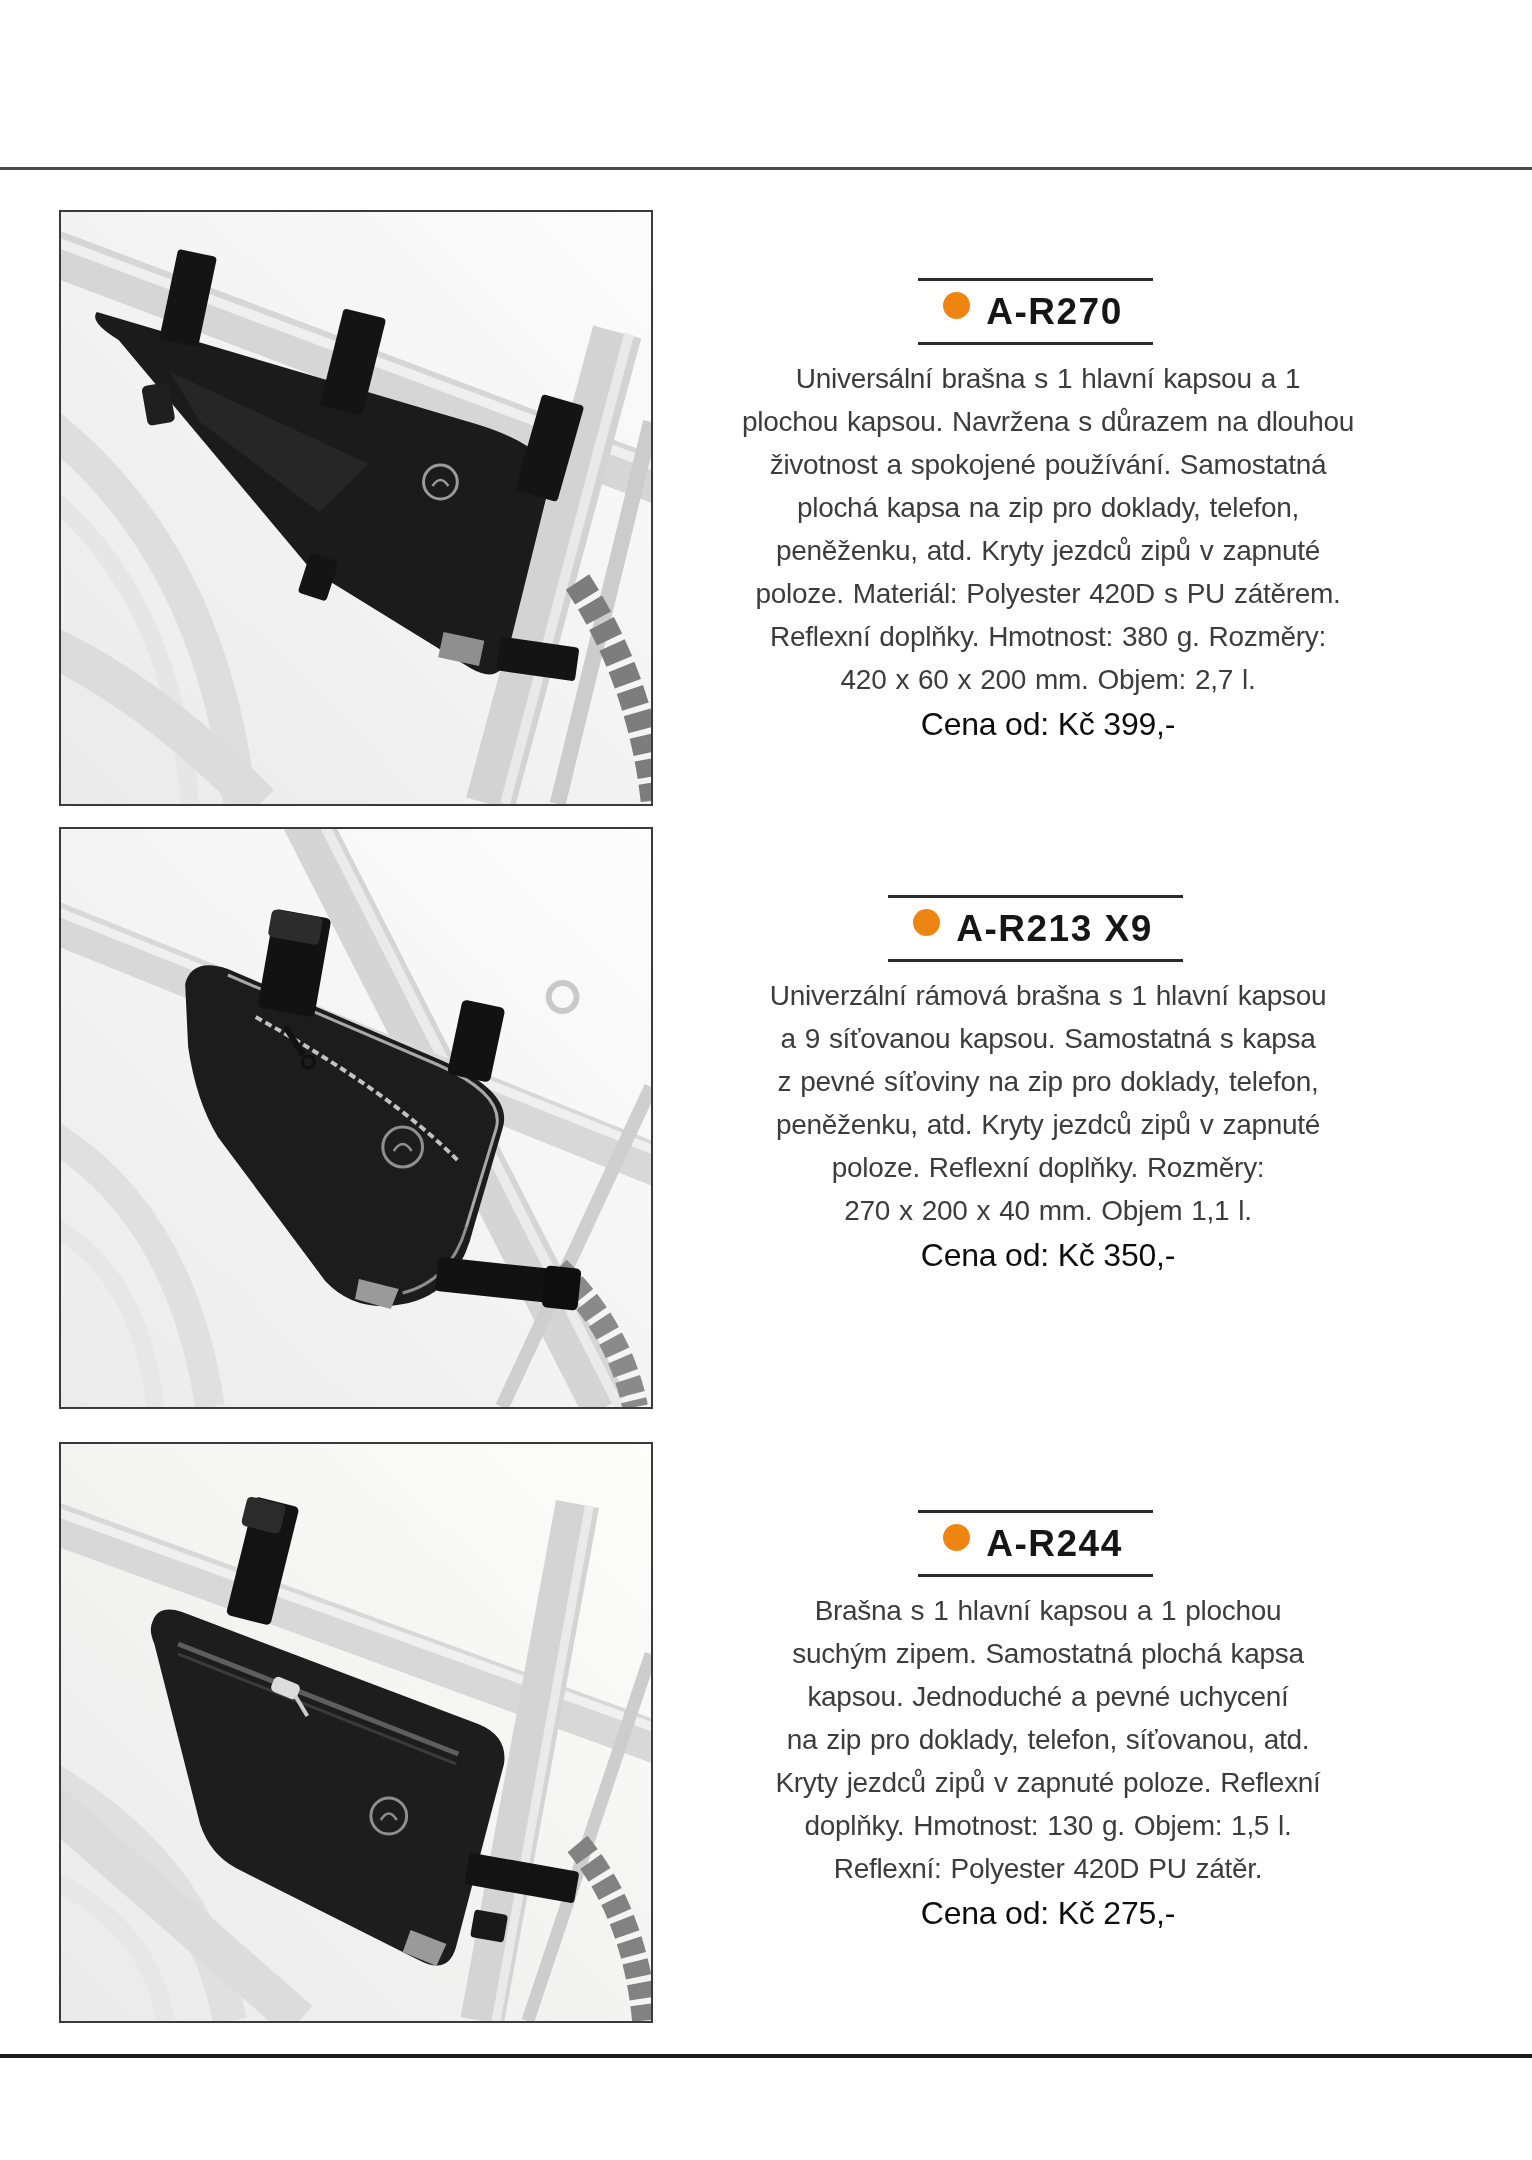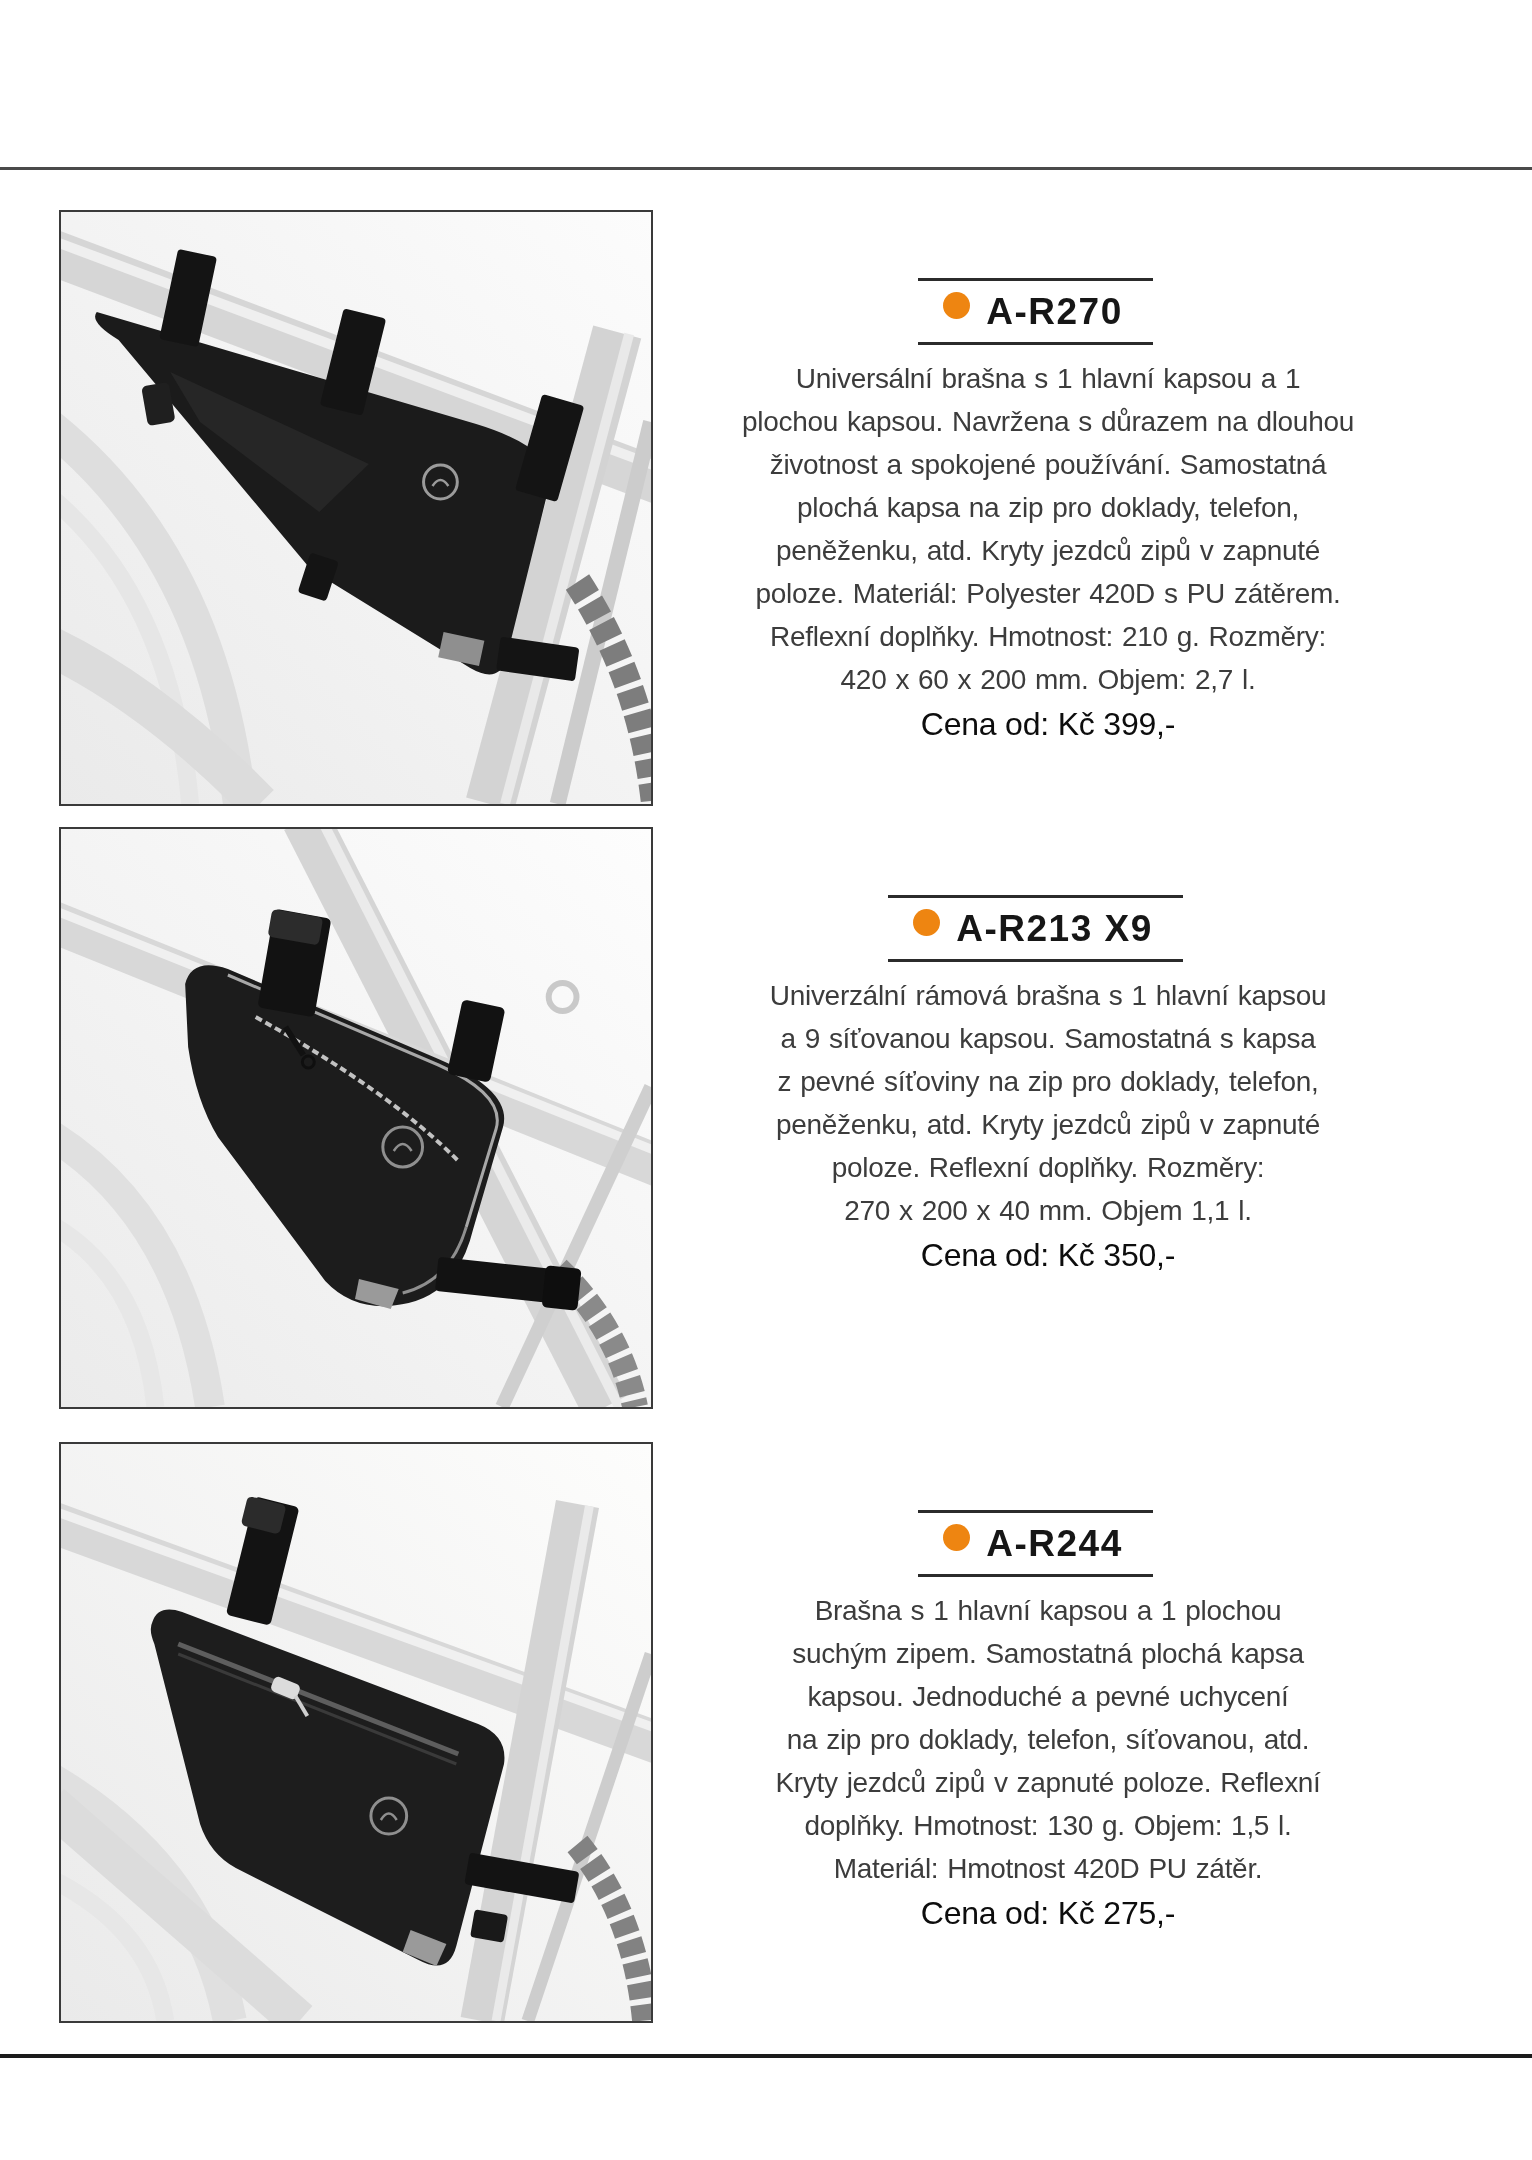--- a/index.html
+++ b/index.html
@@ -98,21 +98,21 @@
     <header class="prod-header">
       <span class="bullet"></span><h2 class="prod-title">A-R270</h2>
     </header>
     <div class="desc">
         <div>Universální brašna s 1 hlavní kapsou a 1</div>
         <div>plochou kapsou. Navržena s důrazem na dlouhou</div>
         <div>životnost a spokojené používání. Samostatná</div>
         <div>plochá kapsa na zip pro doklady, telefon,</div>
         <div>peněženku, atd. Kryty jezdců zipů v zapnuté</div>
         <div>poloze. Materiál: Polyester 420D s PU zátěrem.</div>
-        <div>Reflexní doplňky. Hmotnost: 210 g. Rozměry:</div>
+        <div>Reflexní doplňky. Hmotnost: 380 g. Rozměry:</div>
         <div>420 x 60 x 200 mm. Objem: 2,7 l.</div>
       </div>
     <div class="price">Cena od: Kč 399,-</div>
   </div>
 </section>
 
 <section class="product-row" style="top:827px;height:582px;">
   <figure class="photo" style="height:582px;">
     <svg viewBox="0 0 594 578" preserveAspectRatio="none">
       <defs>
@@ -220,19 +220,19 @@
     <header class="prod-header">
       <span class="bullet"></span><h2 class="prod-title">A-R244</h2>
     </header>
     <div class="desc">
         <div>Brašna s 1 hlavní kapsou a 1 plochou</div>
         <div>suchým zipem. Samostatná plochá kapsa</div>
         <div>kapsou. Jednoduché a pevné uchycení</div>
         <div>na zip pro doklady, telefon, síťovanou, atd.</div>
         <div>Kryty jezdců zipů v zapnuté poloze. Reflexní</div>
         <div>doplňky. Hmotnost: 130 g. Objem: 1,5 l.</div>
-        <div>Materiál: Hmotnost 420D PU zátěr.</div>
+        <div>Reflexní: Polyester 420D PU zátěr.</div>
       </div>
     <div class="price">Cena od: Kč 275,-</div>
   </div>
 </section>
 
 <div class="page-rule rule-bottom"></div>
 
 </body></html>

